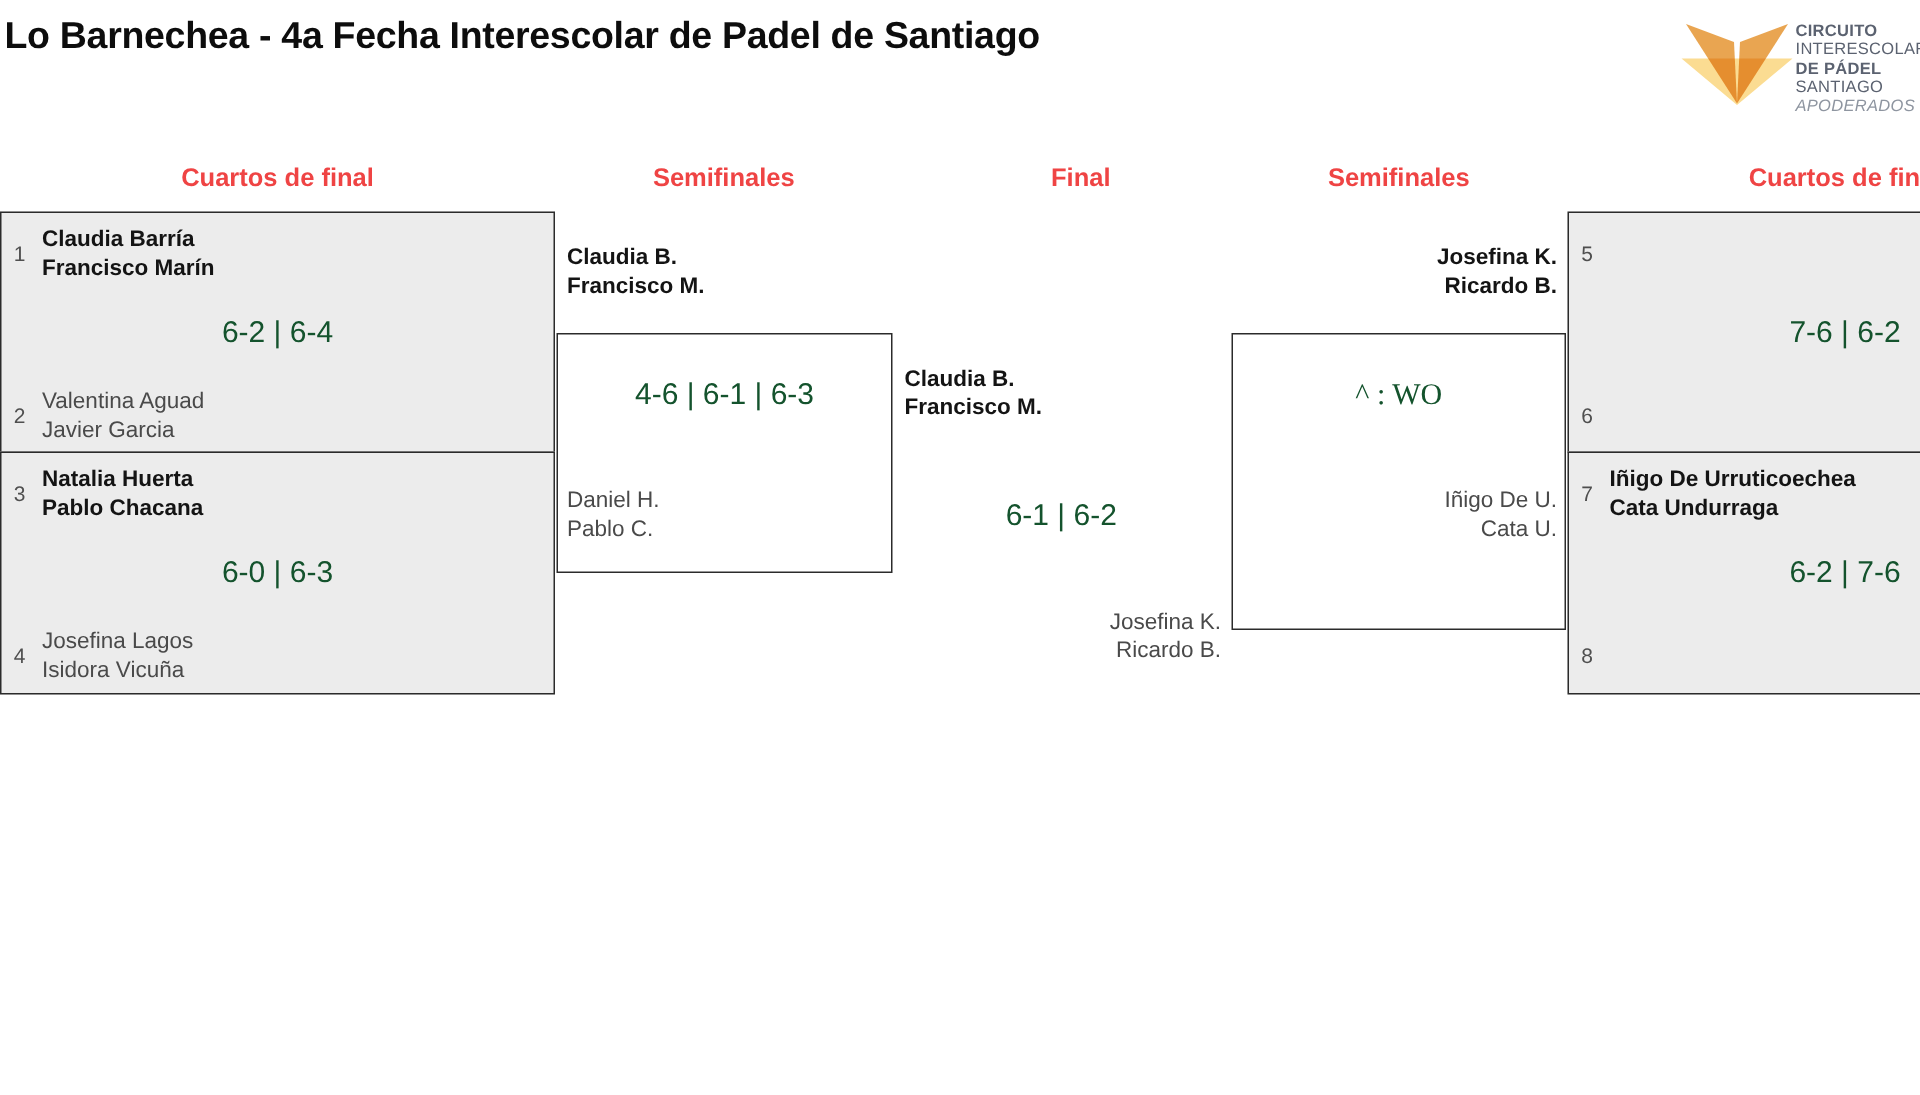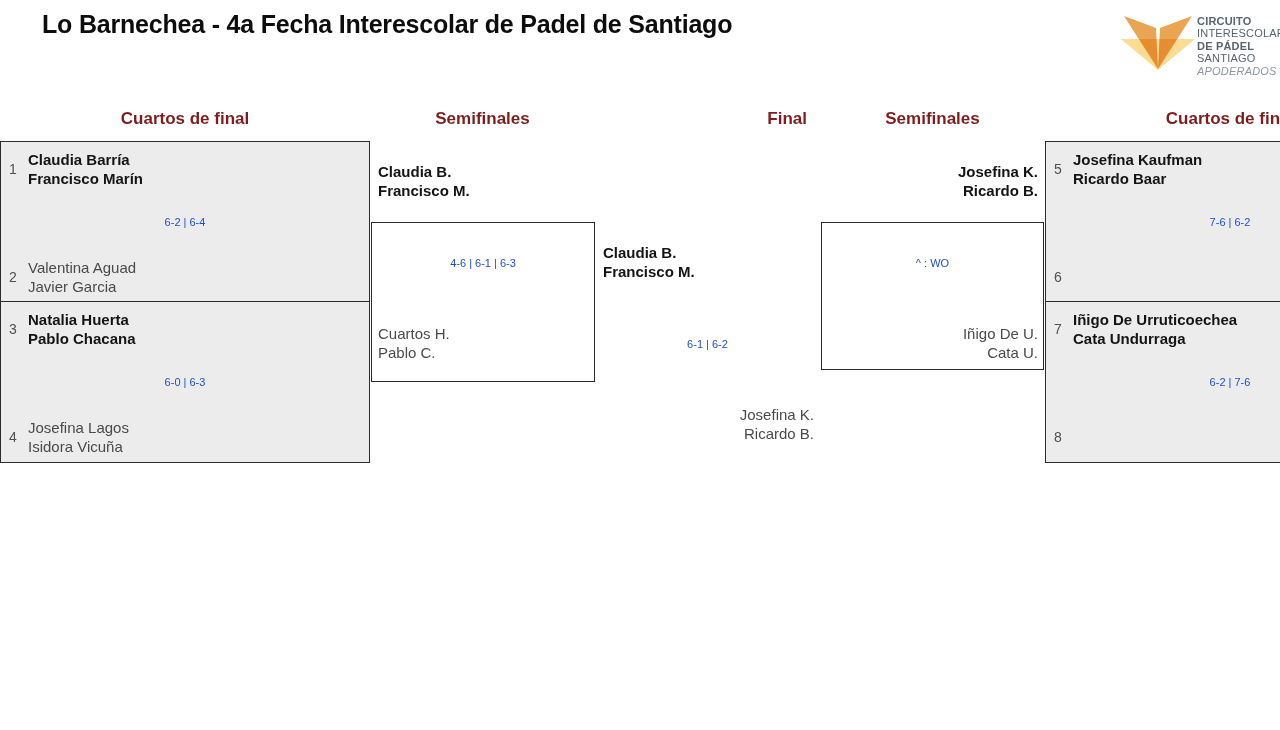--- a/index.html
+++ b/index.html
@@ -5,57 +5,57 @@
   html, body { margin:0; padding:0; }
   body {
     width:1280px; height:730px; overflow:hidden; position:relative;
     background:#ffffff; font-family:"Liberation Sans", sans-serif;
     -webkit-font-smoothing:antialiased;
   }
   .abs { position:absolute; }
 
   
   .title { left:3px; top:8px; font-size:25px; font-weight:700; color:#0d0d0d;
-           line-height:33px; letter-spacing:-0.2px; white-space:nowrap;margin-left:39px; }
+           line-height:33px; letter-spacing:-0.2px; white-space:nowrap; }
 
   
   .logo-mark { left:1119px; top:13px; width:78px; height:58px; }
   .logo-text { left:1197px; top:15px; font-size:11px; line-height:12.4px;
                color:#5b6270; letter-spacing:0.2px; white-space:nowrap; }
   .lt-b { font-weight:700; }
   .lt-i { font-style:italic; color:#8e95a0; }
 
   
-  .round-header { top:108px; font-size:17px; font-weight:700; color:#7f1d1d;
+  .round-header { top:108px; font-size:17px; font-weight:700; color:#ef4444;
                   text-align:center; line-height:22px; white-space:nowrap; }
   #rh1 { left:0px;    width:370px; }
   #rh2 { left:370px;  width:225px; }
-  #rh3 { left:582px;  width:225px;text-align:right; }
+  #rh3 { left:608px;  width:225px; }
   #rh4 { left:820px;  width:225px; }
   #rh5 { left:1045px; width:370px; }
 
   
   .box { position:absolute; border:1px solid #2b2b2b; box-sizing:border-box; }
   .box.qf { background:#ececec; }
   .box.sf { background:transparent; }
   #box-qfl1 { left:0px;    top:141px; width:370px; height:161px; }
   #box-qfl2 { left:0px;    top:301px; width:370px; height:162px; }
   #box-sfl  { left:371px;  top:222px; width:224px; height:160px; }
-  #box-sfr  { left:821px;  top:222px; width:223px; height:148px; }
+  #box-sfr  { left:821px;  top:222px; width:223px; height:198px;font-family:Liberation Serif, serif; }
   #box-qfr1 { left:1045px; top:141px; width:370px; height:161px; }
   #box-qfr2 { left:1045px; top:301px; width:370px; height:162px; }
 
   
   .seed  { position:absolute; width:22px; text-align:center; font-size:14px;
            color:#4f4f4f; line-height:19px; }
   .team  { position:absolute; font-size:15px; line-height:19px; color:#4a4a4a;
            white-space:nowrap; }
   .team.w { font-weight:700; color:#141414; }
   .team.ra { text-align:right; }
-  .score { position:absolute; font-size:11px; line-height:16px; color:#1d4ed8;
+  .score { position:absolute; font-size:20px; line-height:16px; color:#14532d;
            text-align:center; white-space:nowrap; }
 
   
   .qf .t-top { left:27px; top:8px; }
   .qf .t-bot { left:27px; top:116px; }
   .qf .m-score { left:0; width:100%; top:72px; }
   .qf .s-top { left:1px; top:18px; }
   .qf .s-bot { left:1px; top:126px; }
 
   
@@ -125,21 +125,21 @@
 </div>
 
 <div id="box-sfl" class="box sf">
   <div class="score m-score">4-6 | 6-1 | 6-3</div>
 </div>
 <div id="sfl-winner" class="abs team w">
   <div>Claudia B.</div>
   <div>Francisco M.</div>
 </div>
 <div id="sfl-loser" class="abs team">
-  <div>Cuartos H.</div>
+  <div>Daniel H.</div>
   <div>Pablo C.</div>
 </div>
 
 <div id="final-winner" class="abs team w">
   <div>Claudia B.</div>
   <div>Francisco M.</div>
 </div>
 <div id="final-score" class="abs score">6-1 | 6-2</div>
 <div id="final-loser" class="abs team ra">
   <div>Josefina K.</div>
@@ -153,24 +153,20 @@
   <div>Josefina K.</div>
   <div>Ricardo B.</div>
 </div>
 <div id="sfr-loser" class="abs team ra">
   <div>Iñigo De U.</div>
   <div>Cata U.</div>
 </div>
 
 <div id="box-qfr1" class="box qf">
   <div class="seed s-top">5</div>
-  <div class="team w t-top">
-    <div>Josefina Kaufman</div>
-    <div>Ricardo Baar</div>
-  </div>
   <div class="score m-score">7-6 | 6-2</div>
   <div class="seed s-bot">6</div>
 </div>
 
 <div id="box-qfr2" class="box qf">
   <div class="seed s-top">7</div>
   <div class="team w t-top">
     <div>Iñigo De Urruticoechea</div>
     <div>Cata Undurraga</div>
   </div>

